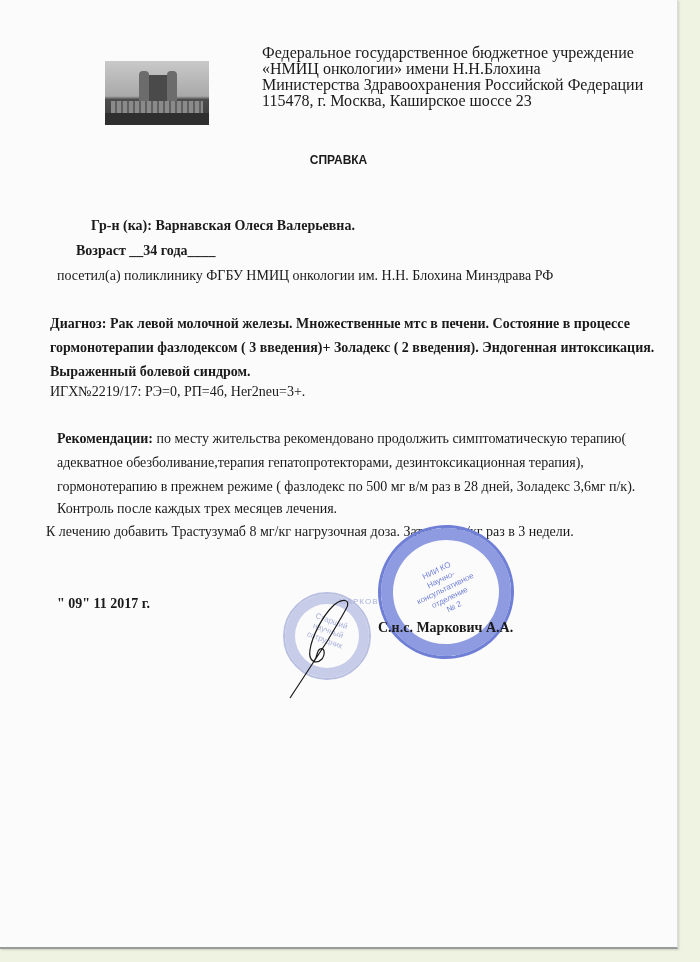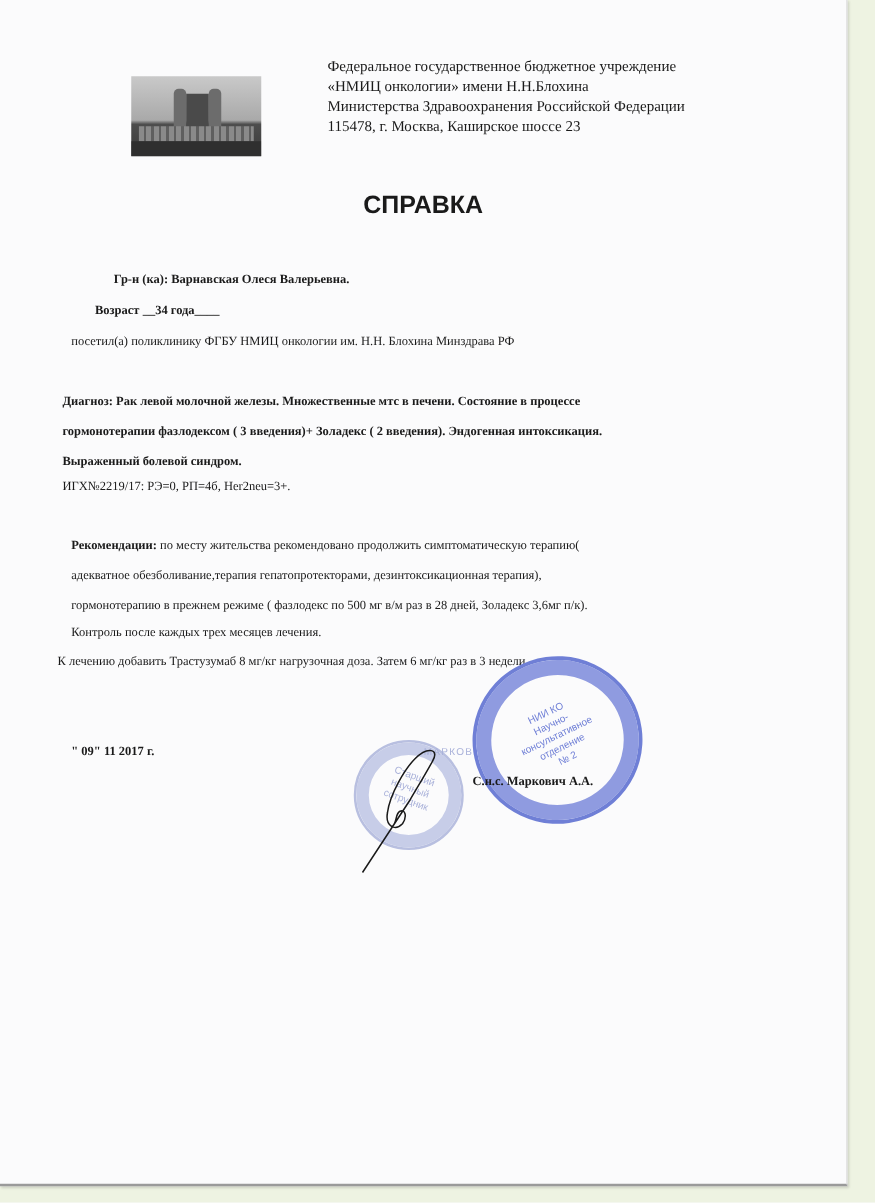--- a/index.html
+++ b/index.html
@@ -22,27 +22,27 @@
       background: linear-gradient(#c9c9c9, #a9a9a9 55%, #4d4d4d 60%, #3a3a3a 100%);
       overflow: hidden;
     }
     .logo .tower { position: absolute; background: #5a5a5a; top: 10px; height: 32px; }
     .logo .tower.l { left: 34px; width: 10px; border-radius: 4px 4px 0 0; background: #6c6c6c; }
     .logo .tower.c { left: 44px; width: 18px; top: 14px; height: 28px; background: #4a4a4a; }
     .logo .tower.r { left: 62px; width: 10px; border-radius: 4px 4px 0 0; background: #6c6c6c; }
     .logo .base { position: absolute; left: 6px; right: 6px; top: 40px; height: 12px;
       background: repeating-linear-gradient(90deg, #8a8a8a 0 4px, #5f5f5f 4px 6px); }
     .logo .ground { position: absolute; left: 0; right: 0; bottom: 0; height: 12px; background: #2f2f2f; }
-    .hdr { left: 262px; font-size: 12px; line-height: 16px; }
+    .hdr { left: 262px; font-size: 16px; line-height: 16px; }
     .title {
       left: 0; width: 677px; text-align: center; top: 153px;
-      font-family: "Liberation Sans", sans-serif; font-weight: bold; font-size: 20px;
+      font-family: "Liberation Sans", sans-serif; font-weight: bold; font-size: 12px;
     }
     .b { font-weight: bold; }
-    .t14 { font-size: 10px; }
+    .t14 { font-size: 14px; }
     .stamp {
       position: absolute; border-radius: 50%;
       color: #6c78c8; font-family: "Liberation Sans", sans-serif;
     }
     .stamp.big {
       left: 378px; top: 525px; width: 130px; height: 128px;
       border: 3px solid #6f7fd6; box-shadow: inset 0 0 0 10px rgba(255,255,255,0), inset 0 0 0 12px #8f9be0;
       transform: rotate(-8deg);
     }
     .stamp.big .inner {

